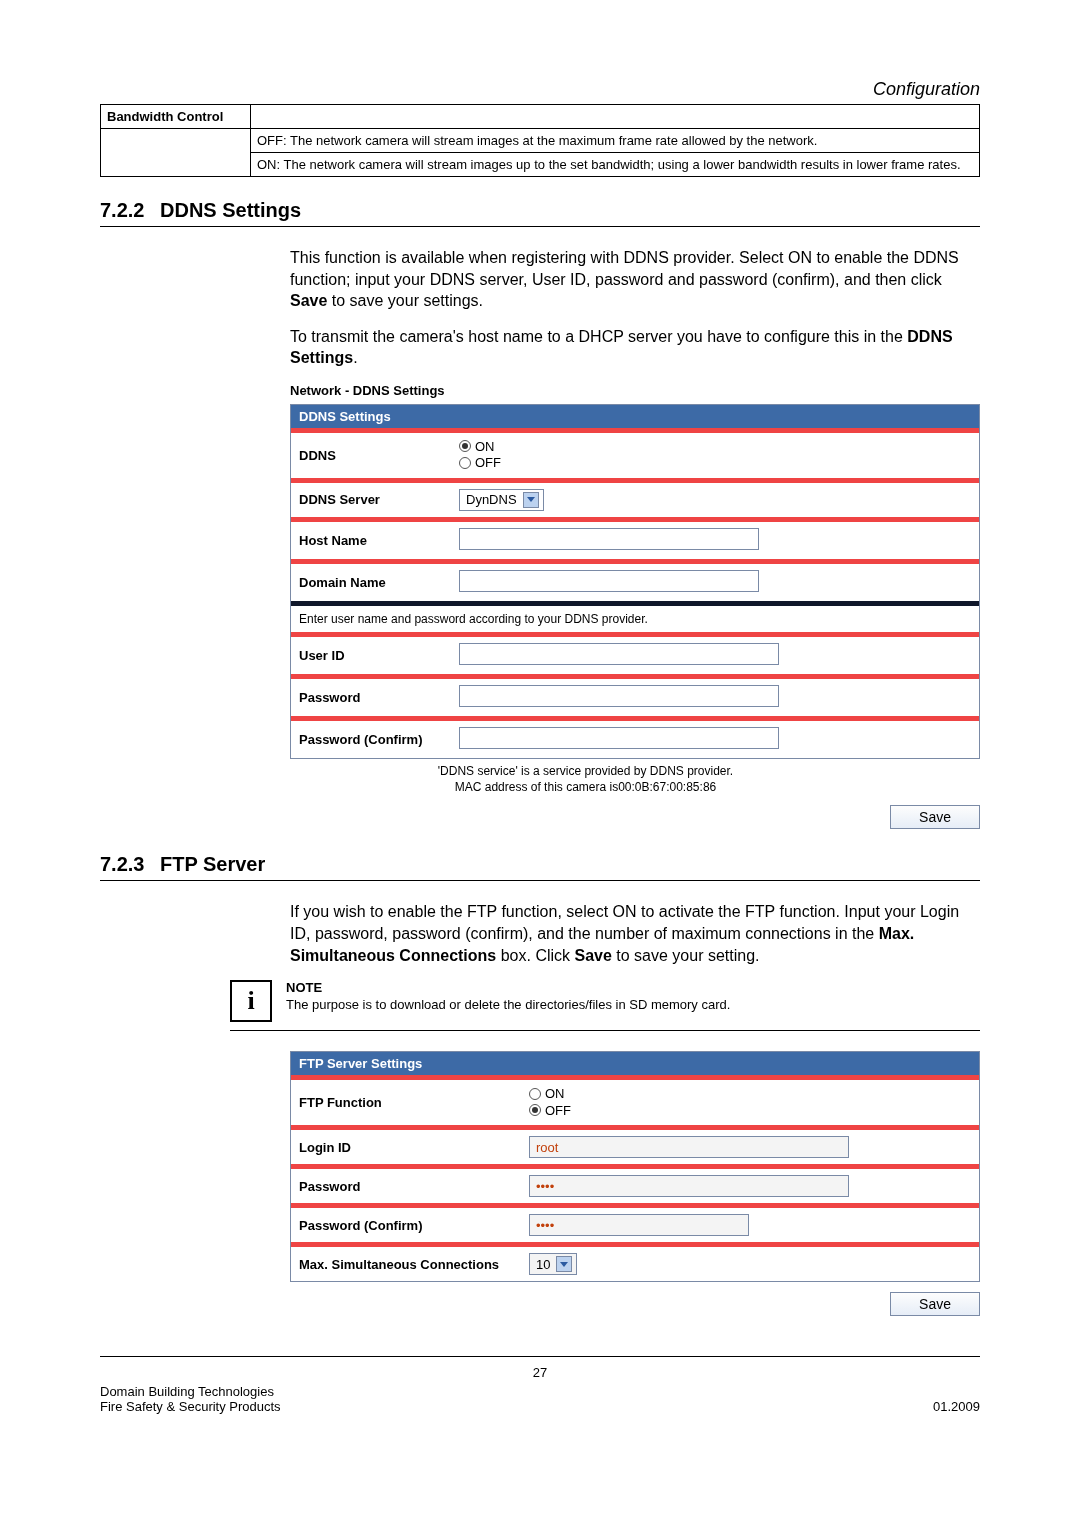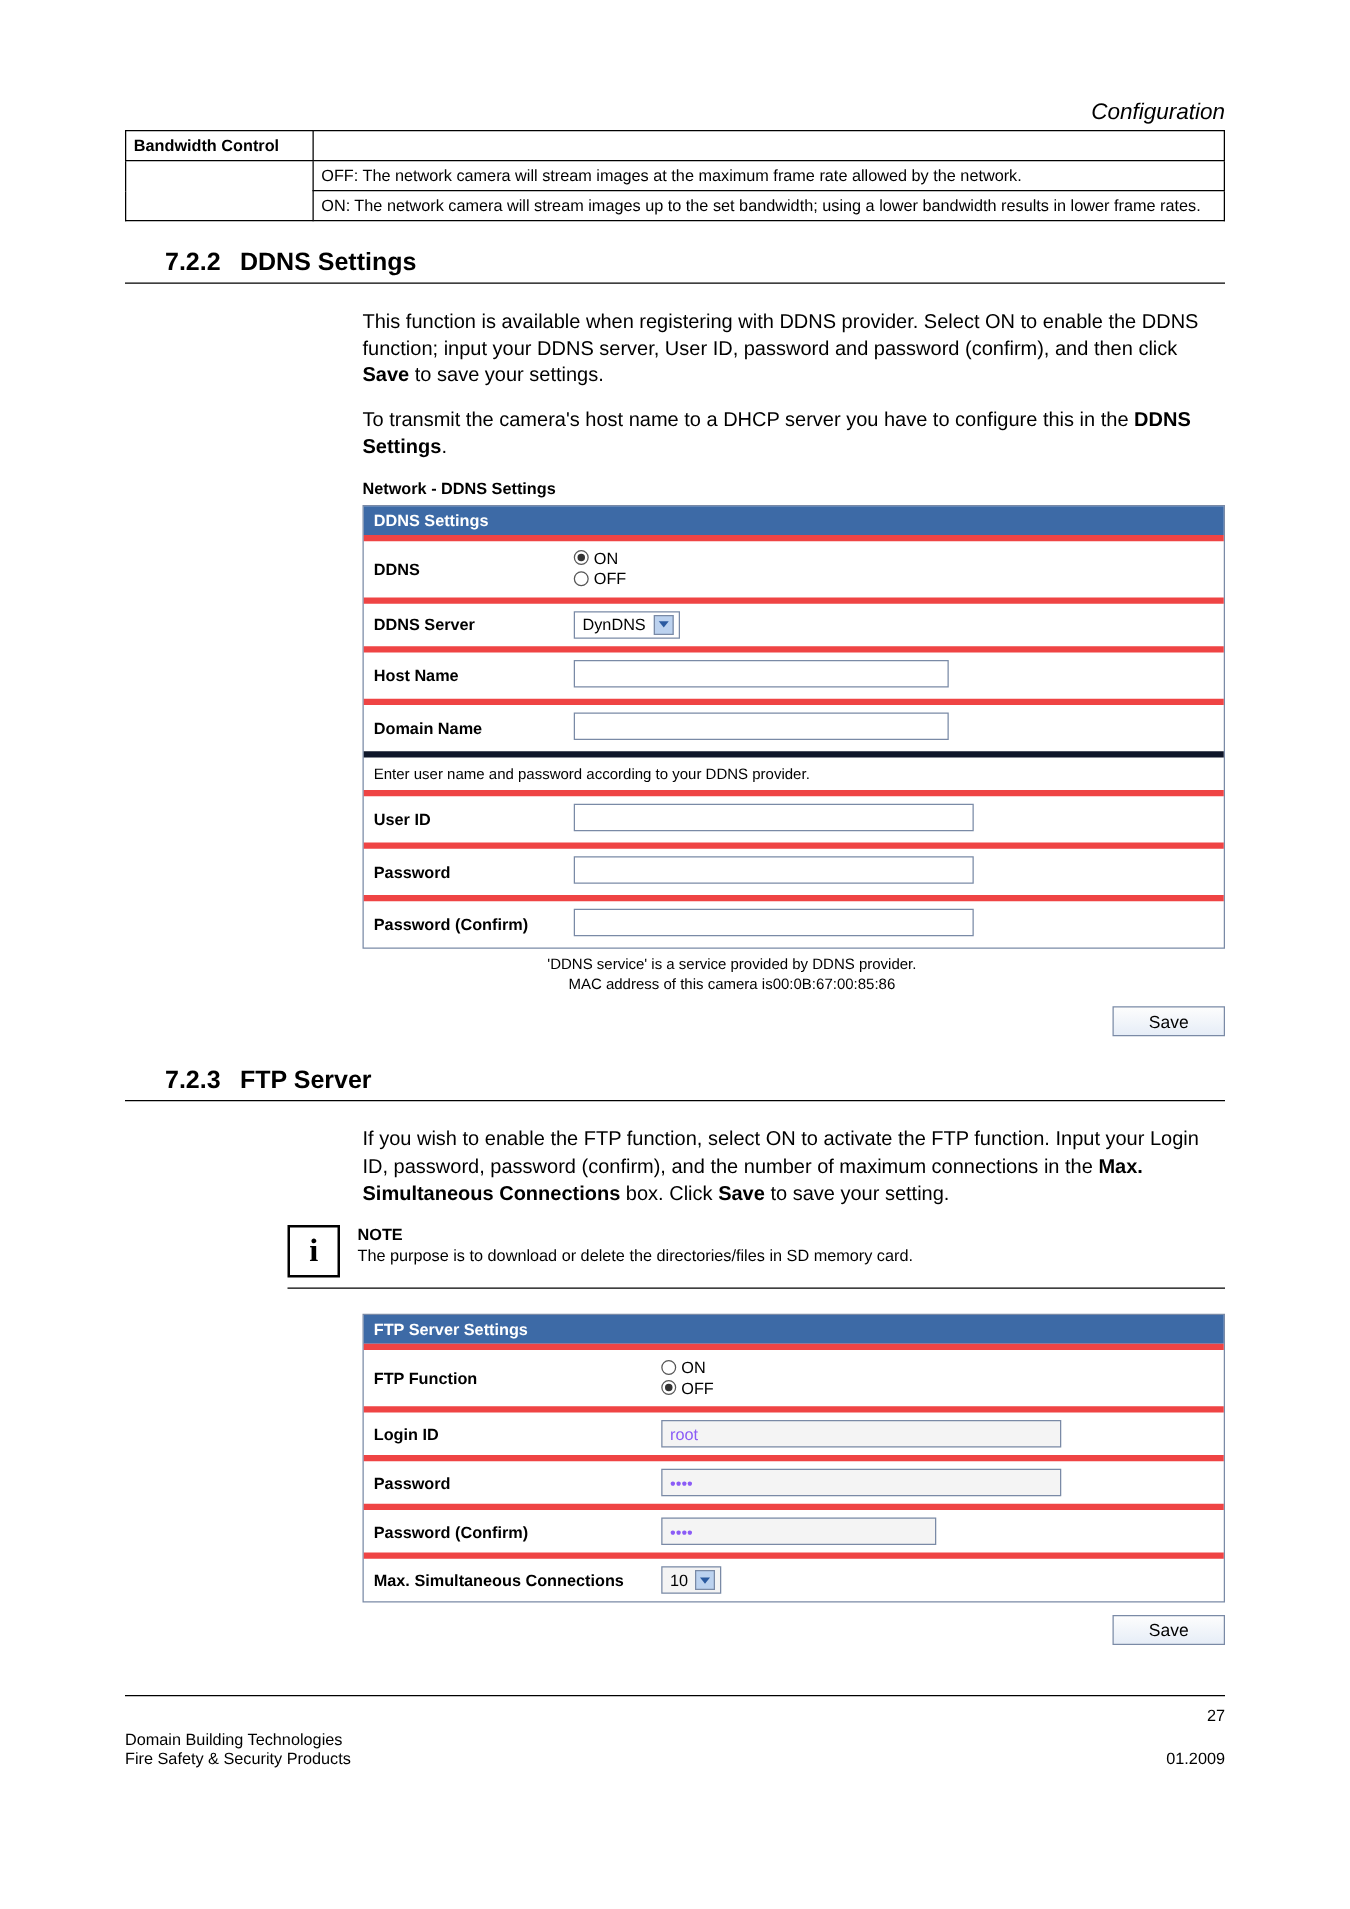--- a/index.html
+++ b/index.html
@@ -3,21 +3,21 @@
 <meta charset="utf-8">
 <style>
   * { box-sizing: border-box; margin: 0; padding: 0; }
   html, body { width: 1080px; font-family: Arial, Helvetica, sans-serif; background: #fff; color: #000; }
   .page { padding: 79px 100px 40px 100px; position: relative; }
   .header-label { text-align: right; font-style: italic; font-size: 18px; margin-bottom: 4px; }
   table.bw { width: 100%; border-collapse: collapse; font-size: 13px; margin-bottom: 22px; }
   table.bw td { border: 1px solid #000; padding: 4px 6px; vertical-align: top; }
   table.bw td.lbl { width: 150px; font-weight: bold; }
   .section-row { display: flex; align-items: baseline; border-bottom: 1px solid #000; padding-bottom: 4px; margin-top: 12px; margin-bottom: 20px; }
-  .section-num { width: 60px; font-size: 20px; font-weight: bold; margin-left: 32px; }
+  .section-num { width: 60px; font-size: 20px; font-weight: bold; }
   .section-title { font-size: 20px; font-weight: bold; }
   .body-text { margin-left: 190px; font-size: 16px; line-height: 1.35; }
   .body-text p { margin-bottom: 14px; }
   .panel-title { font-size: 13px; font-weight: bold; margin: 10px 0 6px 190px; }
   .panel { margin-left: 190px; border: 1px solid #7a8aa6; background: #fff; font-size: 13px; }
   .panel-hdr { background: #3d6aa6; color: #fff; font-weight: bold; padding: 4px 8px; font-size: 13px; }
   .panel-row { display: flex; align-items: center; border-top: 5px solid #ef4444; padding: 6px 8px; min-height: 34px; }
   .panel-row:first-of-type { border-top: none; }
   .panel-lbl { width: 160px; font-weight: bold; }
   .panel-lbl.wide { width: 230px; }
@@ -34,24 +34,24 @@
   .txt-in.w2 { width: 320px; }
   .txt-in .val { padding: 0 6px; color: #888; font-size: 13px; line-height: 22px; }
   .foot-note { margin-left: 91px; font-size: 12px; line-height: 1.35; margin-top: 4px; margin-bottom: 10px; text-align: center; }
   .save-row { margin-left: 190px; display: flex; justify-content: flex-end; margin-top: 10px; margin-bottom: 24px; }
   .btn { border: 1px solid #7a8aa6; background: linear-gradient(#fdfdfd,#e6edf7); padding: 3px 28px; font-size: 14px; }
   .note-block { margin-left: 130px; display: flex; align-items: flex-start; gap: 14px; border-bottom: 1px solid #000; padding-bottom: 8px; margin-bottom: 20px; }
   .note-icon { width: 42px; height: 42px; border: 2px solid #000; display: flex; align-items: center; justify-content: center; font-size: 26px; font-weight: bold; font-family: Georgia, serif; flex-shrink: 0; }
   .note-text { font-size: 13px; }
   .note-text .nt { font-weight: bold; display: block; margin-bottom: 2px; }
   .page-footer { margin-top: 40px; border-top: 1px solid #000; padding-top: 8px; font-size: 13px; }
-  .page-footer .pnum { text-align: right; margin-bottom: 4px; }
+  .page-footer .pnum { text-align: center; margin-bottom: 4px; }
   .page-footer .fr { display: flex; justify-content: space-between; }
   .disabled .sel-box, .disabled .txt-in { background: #f4f4f4; }
-  .disabled .val { color: #8b5cf6; }
+  .disabled .val { color: #c2410c; }
 </style>
 </head>
 <body>
 <div class="page">
 
 <div class="header-label">Configuration</div>
 
 <table class="bw">
   <tbody>
         <tr>

